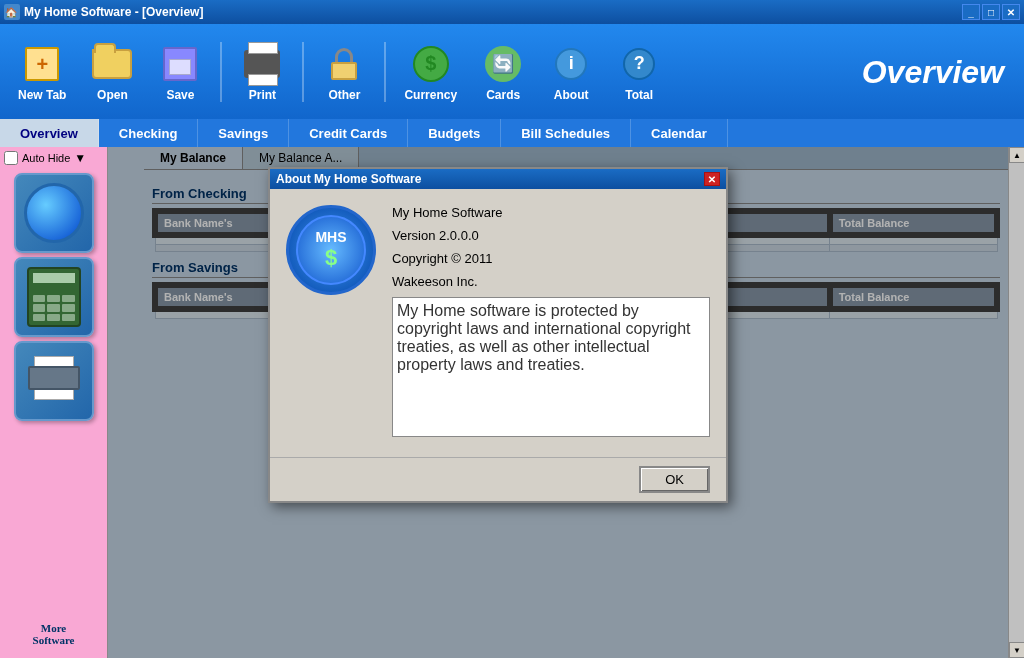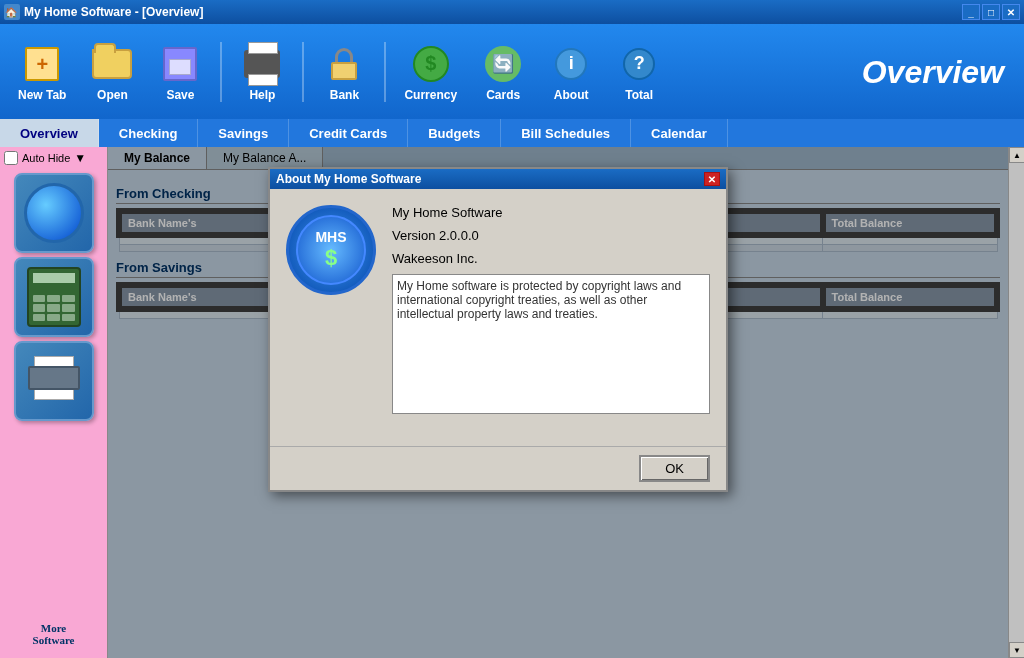--- a/index.html
+++ b/index.html
@@ -232,24 +232,24 @@
       font-size: 22px; color: #88ff88;
     }
     .modal-info { flex: 1; }
     .modal-info p { margin-bottom: 8px; font-size: 13px; }
     .modal-textbox {
       width: 100%;
       height: 140px;
       border: 1px solid #888;
       background: white;
       padding: 4px;
-      font-size: 12px;
+      font-size: 16px;
       overflow-y: auto;
       color: #333;
-      margin-bottom: 16px;
+      margin-bottom: 4px;
     }
     .modal-footer {
       display: flex;
       justify-content: flex-end;
       padding: 8px 16px;
       border-top: 1px solid #aaa;
     }
     .ok-button {
       padding: 4px 24px;
       background: #d4d0c8;
@@ -437,33 +437,33 @@
       </div>
       <span class="item-label">Save</span>
     </div>
 
     <div class="toolbar-separator"></div>
 
     <div class="toolbar-item">
       <div class="icon-area">
         <div class="icon-printer-shape"></div>
       </div>
-      <span class="item-label">Help</span>
+      <span class="item-label">Print</span>
     </div>
 
     <div class="toolbar-separator"></div>
 
     <div class="toolbar-item">
       <div class="icon-area">
         <div class="icon-lock-shape">
           <div class="lock-top"></div>
           <div class="lock-body"></div>
         </div>
       </div>
-      <span class="item-label">Bank</span>
+      <span class="item-label">Other</span>
     </div>
 
     <div class="toolbar-separator"></div>
 
     <div class="toolbar-item">
       <div class="icon-area">
         <div class="icon-currency">$</div>
       </div>
       <span class="item-label">Currency</span>
     </div>
@@ -537,21 +537,21 @@
         <div class="printer-body-s"></div>
         <div class="printer-paper-bottom"></div>
       </div>
     </div>
 
     <div class="sidebar-bottom">
       <span class="more-software-label">More<br>Software</span>
     </div>
   </div>
 
-  <div class="content-area" style="position:relative;">
+  <div class="content-area" style="position:relative;padding-left:36px;">
 
     <div class="tab-bar">
       <div class="content-tab active">My Balance</div>
       <div class="content-tab">My Balance A...</div>
     </div>
 
     <div class="content-body">
 
       <div class="section-header">From Checking</div>
       <table class="data-table">
@@ -615,20 +615,21 @@
         <div class="modal-body">
           <div class="modal-logo">
             <div class="logo-inner">
               <span>MHS</span>
               <span class="logo-dollar">$</span>
             </div>
           </div>
           <div class="modal-info">
             <p>My Home Software</p>
             <p>Version 2.0.0.0</p>
+            <p>Copyright © 2011</p>
             <p>Wakeeson Inc.</p>
             <div class="modal-textbox">
               <span>My Home software is protected by copyright laws and international copyright treaties, as well as other intellectual property laws and treaties.</span>
             </div>
           </div>
         </div>
         <div class="modal-footer">
           <button class="ok-button">OK</button>
         </div>
       </div>

